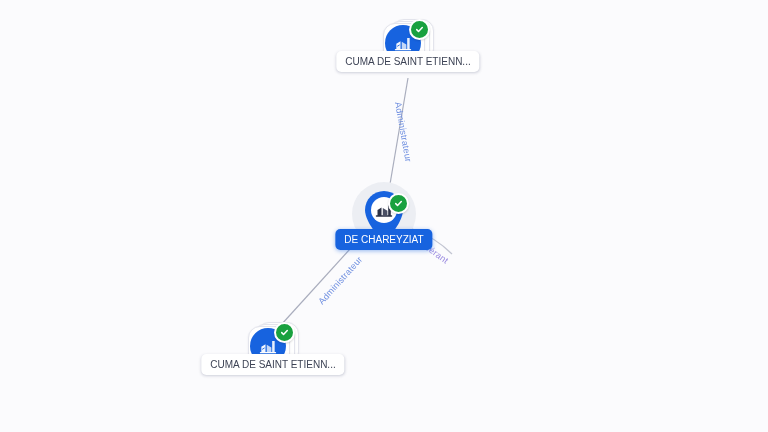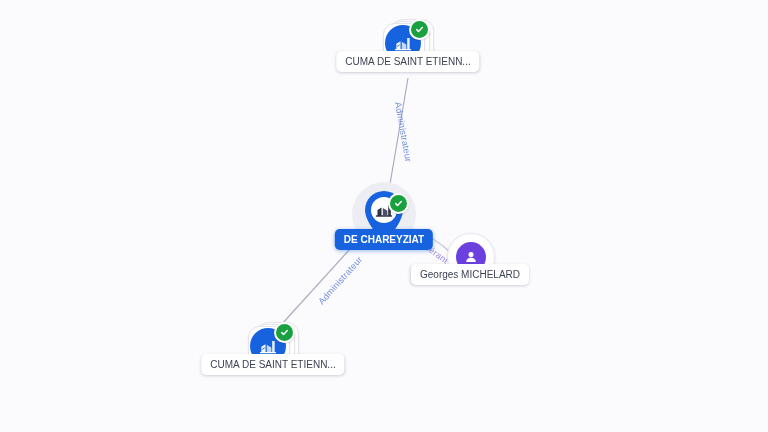--- a/index.html
+++ b/index.html
@@ -63,21 +63,21 @@
   
   .lbl{
     position:absolute;left:50%;transform:translateX(-50%);
     white-space:nowrap;
     padding:4px 9px;border-radius:5px;
     font-size:10px;line-height:13px;
     background:#ffffff;color:#3d4355;
     box-shadow:0 1px 3px rgba(40,50,90,.22);
   }
   .lbl.active{
-    background:#1763df;color:#ffffff;font-weight:bold;
+    background:#1763df;color:#ffffff;font-weight:normal;
     box-shadow:0 1px 4px rgba(23,99,223,.45);
   }
   .edge-label{
     position:absolute;white-space:nowrap;
     font-size:9px;letter-spacing:.2px;
     transform-origin:left center;
   }
   .edge-label.blue{color:#6f8fe0;}
   .edge-label.purple{color:#9a8ae0;}
 </style>
@@ -163,27 +163,14 @@
       </div>
       <div class="badge" style="left:27px;top:1px;">
         <svg width="9" height="9" viewBox="0 0 12 12">
           <path d="M2.3 6.2l2.4 2.4 5-5.2" fill="none" stroke="#ffffff" stroke-width="2" stroke-linecap="round" stroke-linejoin="round"></path>
         </svg>
       </div>
     </div>
     <div class="lbl" style="top:33px;">CUMA DE SAINT ETIENN...</div>
   </div>
 
-  <div class="node" style="left:470px;top:256px;">
-    <div class="node-icon-wrap" style="width:50px;height:50px;">
-      <div class="avatar-ring">
-        <div class="avatar">
-          <svg width="16" height="16" viewBox="0 0 24 24">
-            <circle cx="12" cy="8.4" r="3.8" fill="#ffffff"></circle>
-            <path d="M4.8 19.5c0-4 3.3-6.2 7.2-6.2s7.2 2.2 7.2 6.2z" fill="#ffffff"></path>
-          </svg>
-        </div>
-      </div>
-    </div>
-    <div class="lbl" style="top:33px;">Georges MICHELARD</div>
-  </div>
 
 </div>
 
 </body></html>

